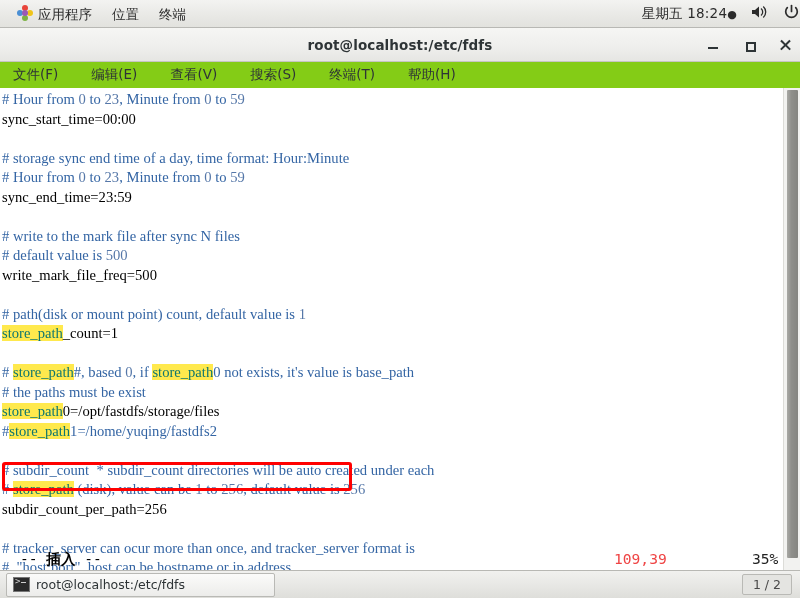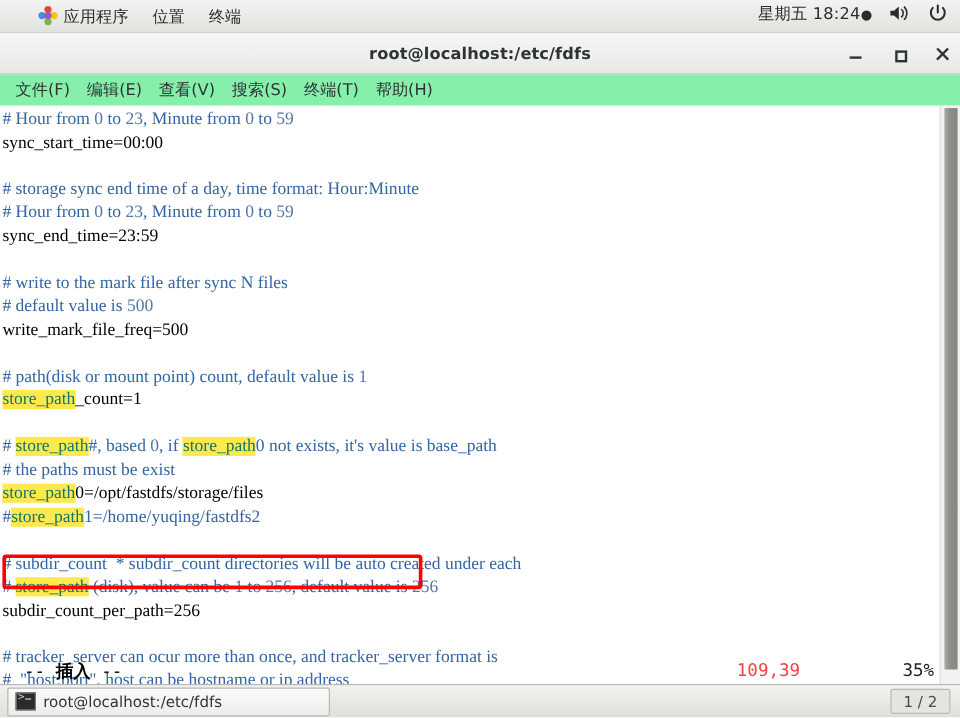--- a/index.html
+++ b/index.html
@@ -13,40 +13,40 @@
 
   
   .panel-top {
     position: absolute; left: 0; top: 0; width: 800px; height: 28px;
     background: linear-gradient(to bottom, #f3f3f1 0%, #e9e9e6 55%, #e2e2de 100%);
     border-bottom: 1px solid #b8b8b4;
     display: flex; align-items: center;
     font-size: 13.5px; color: #2b2b2b;
     box-sizing: border-box;
   }
-  .panel-left { display: flex; align-items: center; padding-left: 21px; gap: 0; }
+  .panel-left { display: flex; align-items: center; padding-left: 6px; gap: 0; }
   .panel-menu {
     padding: 3px 10px; line-height: 18px; white-space: nowrap;
     font-size: 13.5px; color: #2e2e2e;
   }
   .app-glyph {
     width: 18px; height: 18px; position: relative; margin-right: 4px; display:inline-block;
   }
   .app-glyph i {
     position:absolute; width:6px; height:6px; border-radius:50%; display:block;
   }
   .app-glyph i:nth-child(1){ background:#e8443a; left:6px; top:0px; }
   .app-glyph i:nth-child(2){ background:#f0c419; left:11px; top:5px; }
   .app-glyph i:nth-child(3){ background:#7cb342; left:6px; top:10px; }
   .app-glyph i:nth-child(4){ background:#4a8fd4; left:1px; top:5px; }
   .app-glyph i:nth-child(5){ background:#9b59b6; left:6px; top:5px; width:6px;height:6px;}
 
   .panel-right {
-    margin-left: auto; display: flex; 
-    padding-right: 10px; gap: 14px;
+    margin-left: auto; display: flex; align-items: center;
+    gap: 14px;
   }
   .clock { font-size: 13.5px; color: #2b2b2b; letter-spacing: .2px; }
   .clock .dot { font-size: 11px; }
   .vol-icon, .power-icon { display:block; }
 
   
   .desktop {
     position:absolute; left:0; top:28px; width:800px; height:542px;
     background:#ffffff;
   }
@@ -68,24 +68,24 @@
     letter-spacing: .1px;
   }
   .win-btns { position:absolute; right: 8px; top:0; height:33px; display:flex; align-items:center; gap: 22px; }
   .wbtn { width: 14px; height: 14px; position:relative; cursor:pointer; }
   .wbtn .min { position:absolute; left:2px; top:9px; width:10px; height:2px; background:#2e3436;}
   .wbtn .max { position:absolute; left:4px; top:4px; width:6px; height:6px; border:2px solid #2e3436;}
   .wbtn .cl1, .wbtn .cl2 { position:absolute; left:1px; top:6px; width:13px; height:2.2px; background:#2e3436;}
   .wbtn .cl1 { transform: rotate(45deg);} .wbtn .cl2 { transform: rotate(-45deg);}
 
   .win-menu {
-    height: 26px; background:#86efac;
+    height: 26px; background:#84cc16;
     border-bottom: 1px solid #cfcfcb;
     display:flex; align-items:center; padding-left: 6px;
-    font-size: 13.5px; color: #2e3436;
+    font-size: 13.5px; color: #2e3436; gap: 19px;
   }
   .win-menu span { padding: 2px 7px; white-space: nowrap; }
 
   
   .term {
     position:absolute; left:0; top:60px; right:0; bottom:0;
     background:#ffffff; overflow:hidden;
   }
   .term-lines {
     position:absolute; left:0; top:2px; right:16px;

